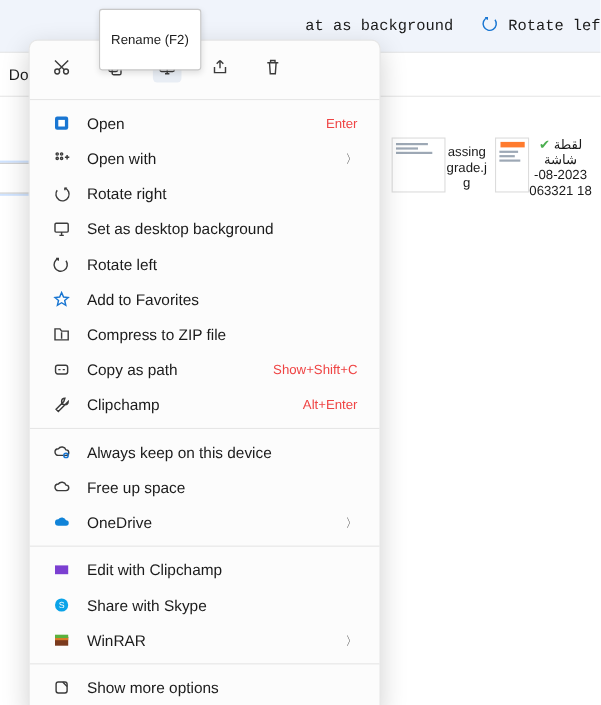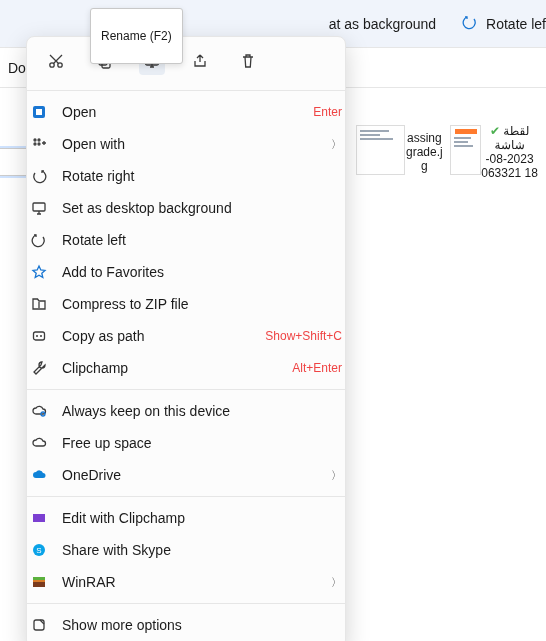--- a/index.html
+++ b/index.html
@@ -24,21 +24,21 @@
     position: relative;
   }
   .toolbar-right {
     position: absolute;
     right: 0;
     display: flex;
     align-items: center;
     gap: 26px;
     color: #1b1b1b;
   }
-  .tb-item { display: flex; align-items: center; gap: 8px; font-size: 14px; }
+  .tb-item { display: flex; align-items: center; gap: 8px; font-size: 14px; font-family: Liberation Mono, monospace; }
   .subheader {
     height: 40px;
     display: flex;
     align-items: center;
     padding: 0 8px;
     color: #1b1b1b;
     border-bottom: 1px solid #e6e6e6;
   }
   .file-area-visible {
     position: absolute;
@@ -76,21 +76,21 @@
   }
   .ctx-topbtn {
     width: 26px; height: 26px;
     display: flex; align-items: center; justify-content: center;
     border-radius: 4px;
   }
   .ctx-topbtn.active { background: #e8edf4; }
   .ctx-item {
     display: flex;
     align-items: center;
-    padding: 0 3px;
+    padding: 0 20px;
     height: 32px;
     gap: 14px;
     cursor: default;
   }
   .ctx-ico { width: 18px; height: 18px; display: flex; align-items: center; justify-content: center; flex-shrink: 0; }
   .ctx-label { flex: 1; font-size: 14px; }
   .ctx-accel { color: #ef4444; font-size: 12px; }
   .ctx-arrow { color: #4b4b4b; font-size: 11px; }
   .ctx-sep { height: 1px; background: #e6e6e6; margin: 5px 0; }
   .tooltip {

